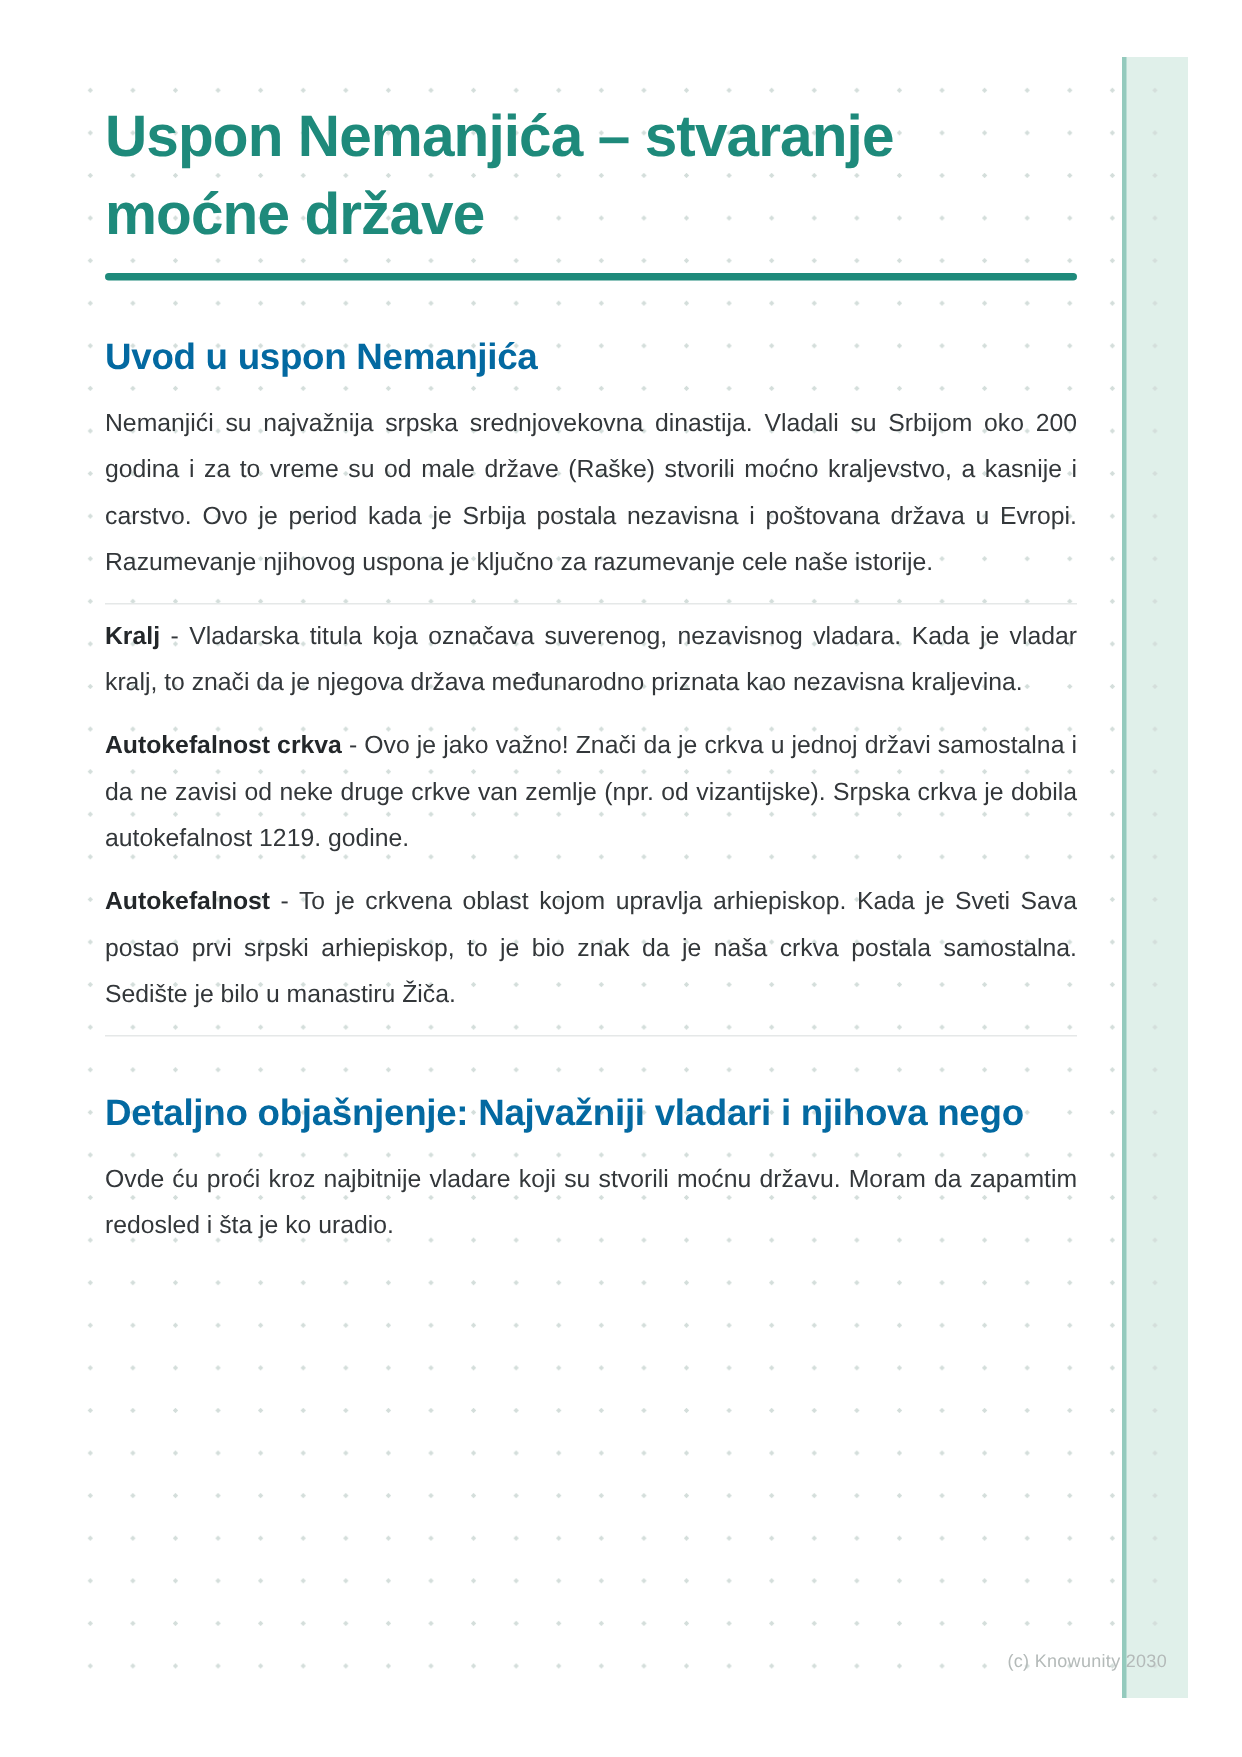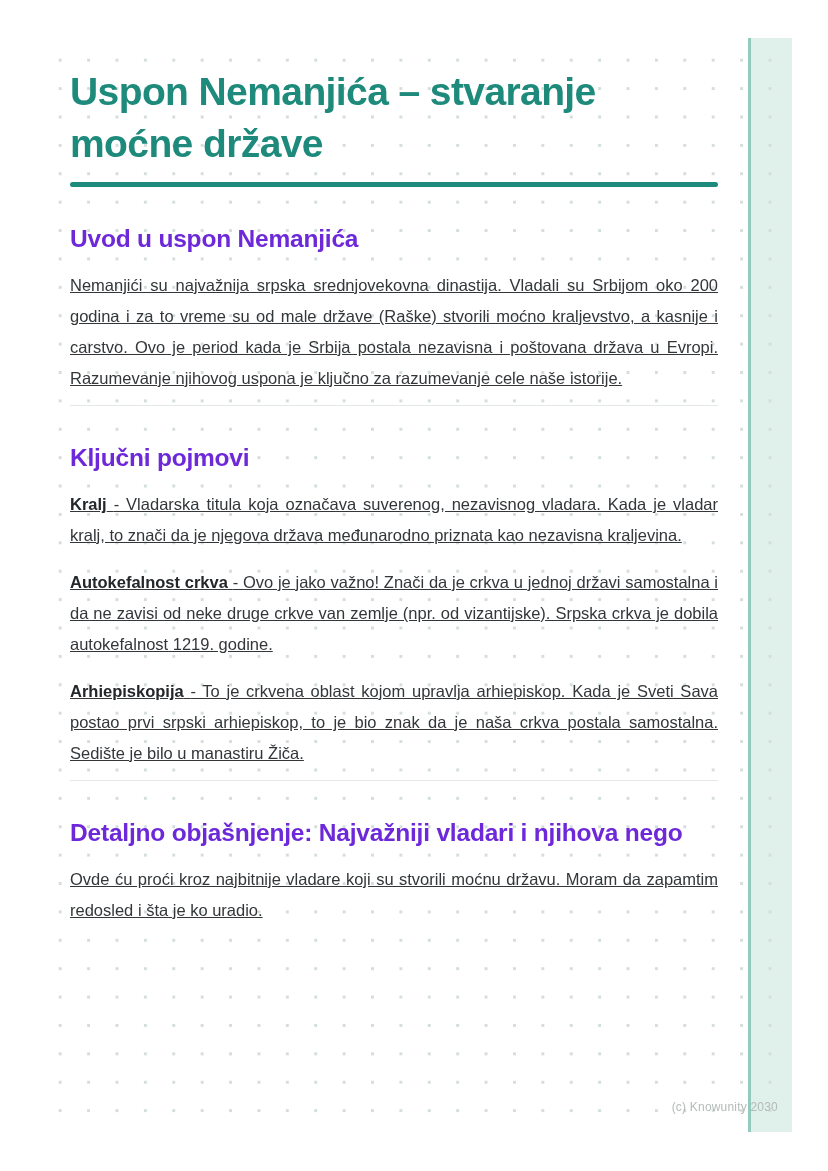--- a/index.html
+++ b/index.html
@@ -50,33 +50,32 @@
     letter-spacing: -0.6px;
   }
   .rule {
     margin-top: 12px;
     height: 5px;
     background: #1e8a7b;
     border-radius: 3px;
   }
   h2 {
     margin: 36px 0 13px;
-    color: #6d28d9;
+    color: #0369a1;
     font-size: 24.5px;
     line-height: 31px;
     font-weight: 700;
     letter-spacing: -0.2px;
   }
   p.body {
-    margin: 16px 0 11px;
+    margin: 0 0 11px;
     font-size: 16.5px;
     line-height: 31px;
     color: #33373a;
     text-align: justify;
-    text-decoration: underline;
   }
   p.body b { color: #23272a; }
   .divider {
     border: none;
     border-top: 1px solid #e5e8e8;
     margin: 4px 0 6px;
     height: 0;
   }
   .footer {
     position: absolute;
@@ -99,28 +98,27 @@
   <div class="content">
 
     <h1>Uspon Nemanjića – stvaranje moćne države</h1>
     <div class="rule"></div>
 
     <h2>Uvod u uspon Nemanjića</h2>
     <p class="body">Nemanjići su najvažnija srpska srednjovekovna dinastija. Vladali su Srbijom oko 200 godina i za to vreme su od male države (Raške) stvorili moćno kraljevstvo, a kasnije i carstvo. Ovo je period kada je Srbija postala nezavisna i poštovana država u Evropi. Razumevanje njihovog uspona je ključno za razumevanje cele naše istorije.</p>
 
     <hr class="divider">
 
-    <h2>Ključni pojmovi</h2>
 
 
     <p class="body"><b>Kralj</b> <span>- Vladarska titula koja označava suverenog, nezavisnog vladara. Kada je vladar kralj, to znači da je njegova država međunarodno priznata kao nezavisna kraljevina.</span></p>
 
     <p class="body"><b>Autokefalnost crkva</b> <span>- Ovo je jako važno! Znači da je crkva u jednoj državi samostalna i da ne zavisi od neke druge crkve van zemlje (npr. od vizantijske). Srpska crkva je dobila autokefalnost 1219. godine.</span></p>
 
-    <p class="body"><b>Arhiepiskopija</b> <span>- To je crkvena oblast kojom upravlja arhiepiskop. Kada je Sveti Sava postao prvi srpski arhiepiskop, to je bio znak da je naša crkva postala samostalna. Sedište je bilo u manastiru Žiča.</span></p>
+    <p class="body"><b>Autokefalnost</b> <span>- To je crkvena oblast kojom upravlja arhiepiskop. Kada je Sveti Sava postao prvi srpski arhiepiskop, to je bio znak da je naša crkva postala samostalna. Sedište je bilo u manastiru Žiča.</span></p>
 
 
     <hr class="divider">
 
     <h2>Detaljno objašnjenje: Najvažniji vladari i njihova nego</h2>
     <p class="body">Ovde ću proći kroz najbitnije vladare koji su stvorili moćnu državu. Moram da zapamtim redosled i šta je ko uradio.</p>
 
   </div>
 
   <div class="footer">(c) Knowunity 2030</div>

